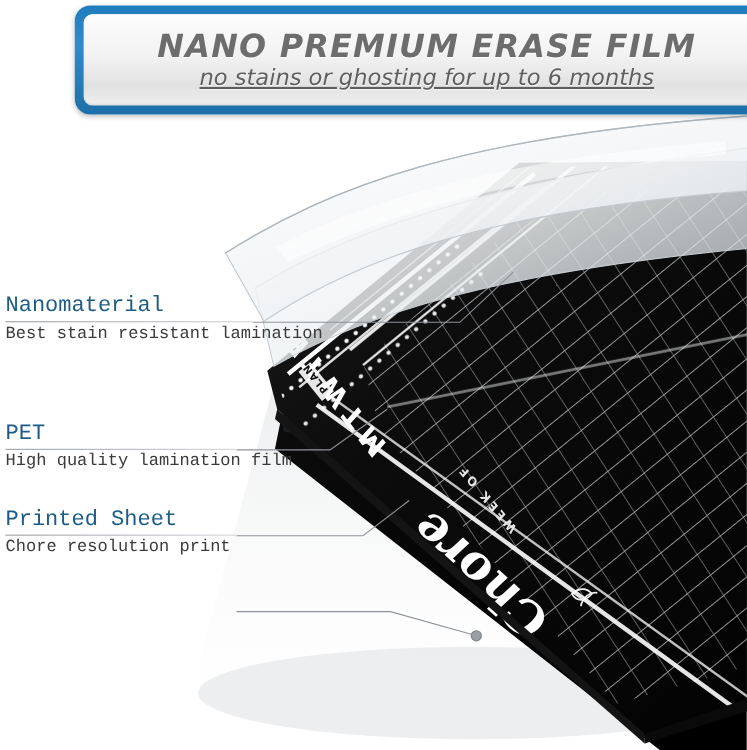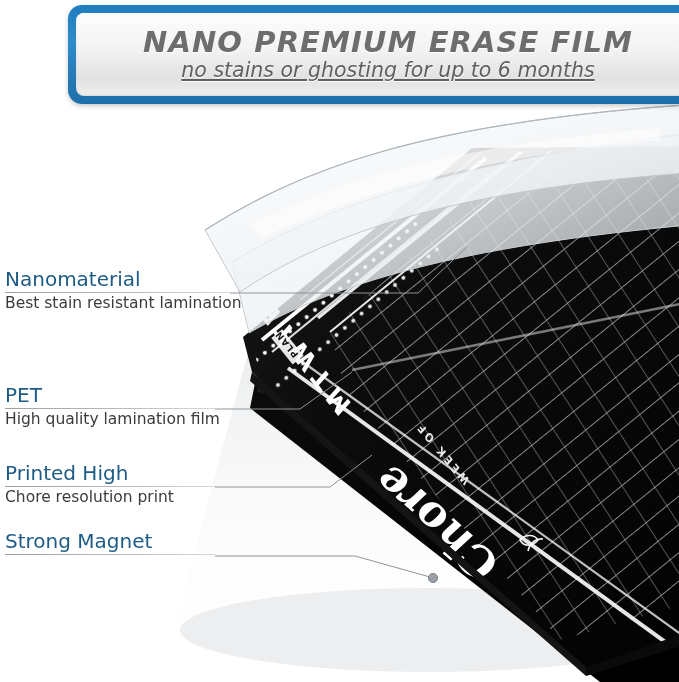--- a/index.html
+++ b/index.html
@@ -30,21 +30,21 @@
     text-shadow:0 1px 0 #ffffff;
     line-height:1;margin:0 0 3px 0;white-space:nowrap;
   }
   .banner-sub{
     font-size:20.5px;font-style:italic;font-weight:normal;
     color:#5f5f5f;text-shadow:0 1px 0 #ffffff;
     line-height:1;white-space:nowrap;text-decoration:underline;
   }
 
   
-  .callout{position:absolute;left:5px;}
+  .callout{position:absolute;left:5px;font-family:Liberation Mono, monospace;}
   .callout .c-head{
     font-size:20px;color:#1d5c86;line-height:1.12;white-space:nowrap;
   }
   .callout .c-rule{
     height:1px;background:linear-gradient(90deg,#9aa0a6 0%,#b9bdc2 60%,#d6d9dc 100%);
     margin:2px 0 1px 0;
   }
   .callout .c-sub{
     font-size:15.5px;color:#3b3b3b;line-height:1.2;white-space:nowrap;
   }
@@ -218,24 +218,19 @@
     <div class="c-sub">Best stain resistant lamination</div>
   </div>
 
   <div class="callout" id="co-pet">
     <div class="c-head">PET</div>
     <div class="c-rule"></div>
     <div class="c-sub">High quality lamination film</div>
   </div>
 
   <div class="callout" id="co-print">
-    <div class="c-head">Printed High</div>
+    <div class="c-head">Printed Sheet</div>
     <div class="c-rule"></div>
     <div class="c-sub">Chore resolution print</div>
   </div>
 
-  <div class="callout" id="co-magnet">
-    <div class="c-head">Strong Magnet</div>
-    <div class="c-rule"></div>
-    <div class="c-sub"></div>
-  </div>
 
 </div>
 
 </body></html>

